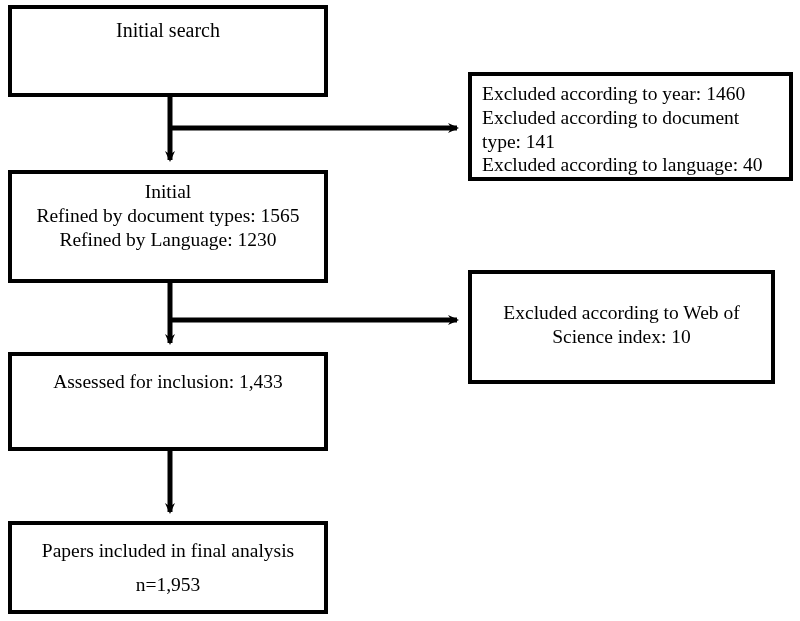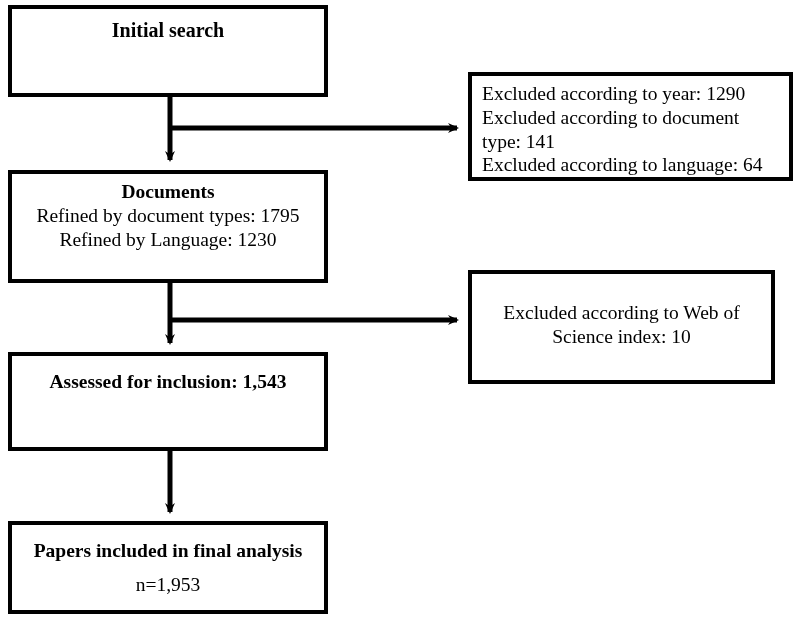--- a/index.html
+++ b/index.html
@@ -24,21 +24,21 @@
     display: flex;
     flex-direction: column;
     color: #000000;
   }
   .node .line {
     line-height: 1.22;
     white-space: pre-wrap;
   }
   .center { text-align: center; }
   .left   { text-align: left; }
-  .bold   { font-weight: bold; }
+  .bold   { font-weight: normal; }
 
   
   #node-initial-search {
     left: 8px; top: 5px; width: 320px; height: 92px;
     justify-content: flex-start;
     padding: 9px 10px 0 10px;
     font-size: 20px;
   }
   #node-initial-search .line.head { margin-bottom: 13px; }
 
@@ -118,37 +118,37 @@
     <g>
       <line x1="170" y1="451" x2="170" y2="512" stroke="#000000" stroke-width="5" marker-end="url(#arrow-down)"></line>
     </g>
   </svg>
 
   <div class="node" id="node-initial-search">
     <div class="line head center bold">Initial search</div>
   </div>
 
   <div class="node" id="node-excluded-first">
-    <div class="line left">Excluded according to year: 1290</div>
+    <div class="line left">Excluded according to year: 1460</div>
     <div class="line left">Excluded according to document type: 141</div>
-    <div class="line left">Excluded according to language: 64</div>
+    <div class="line left">Excluded according to language: 40</div>
   </div>
 
   <div class="node" id="node-screened">
-    <div class="line center bold">Documents</div>
-    <div class="line center">Refined by document types: 1795</div>
+    <div class="line center bold">Initial</div>
+    <div class="line center">Refined by document types: 1565</div>
     <div class="line center">Refined by Language: 1230</div>
   </div>
 
   <div class="node" id="node-excluded-second">
     <div class="line center">Excluded according to Web of Science index: 10</div>
   </div>
 
   <div class="node" id="node-assessed">
-    <div class="line center bold">Assessed for inclusion: 1,543</div>
+    <div class="line center bold">Assessed for inclusion: 1,433</div>
   </div>
 
   <div class="node" id="node-papers-included">
     <div class="line head center bold">Papers included in final analysis</div>
     <div class="line center">n=1,953</div>
   </div>
 
 </div>
 
 </body></html>

